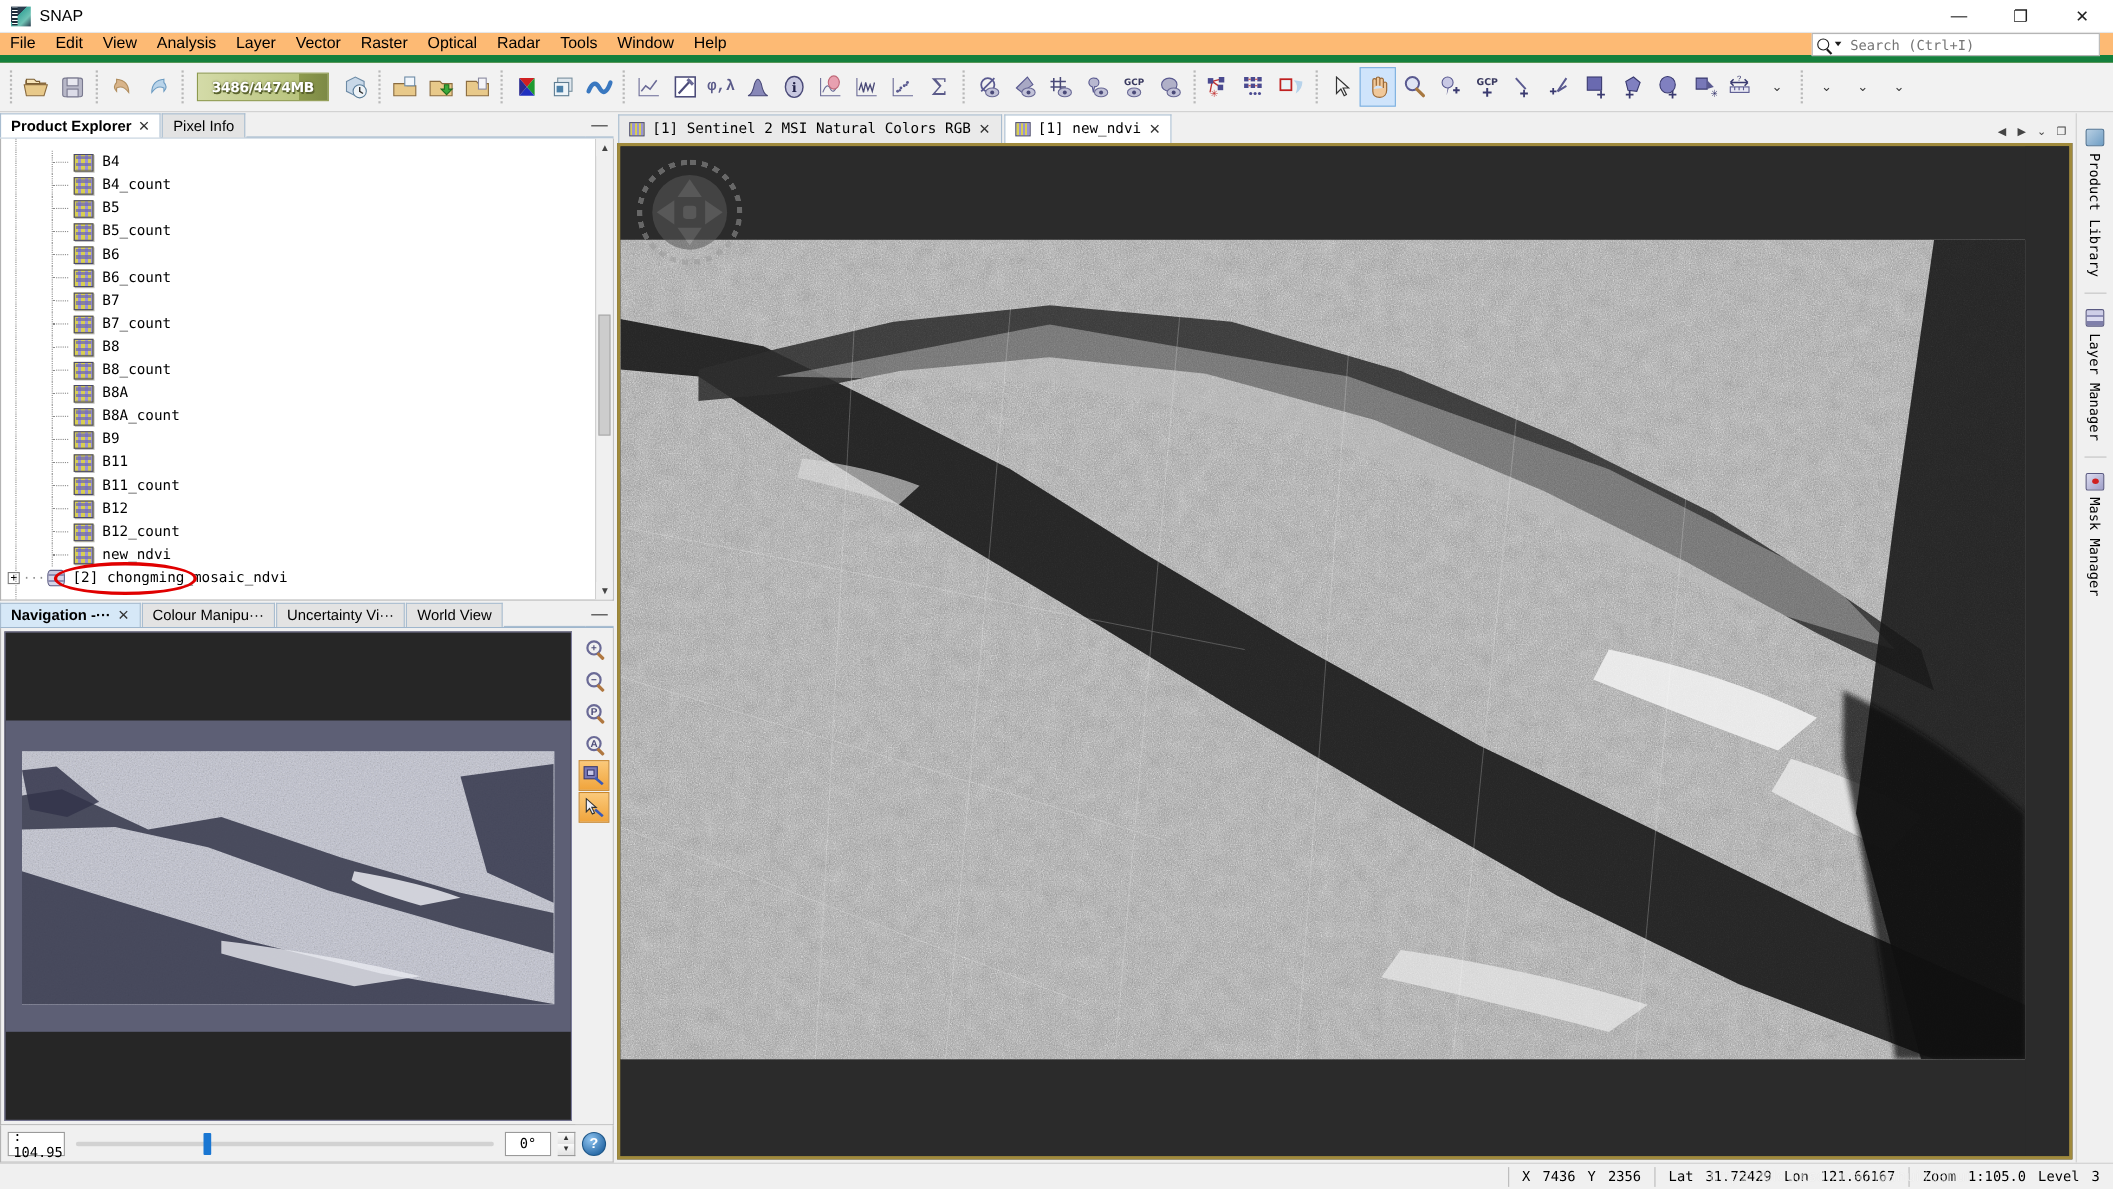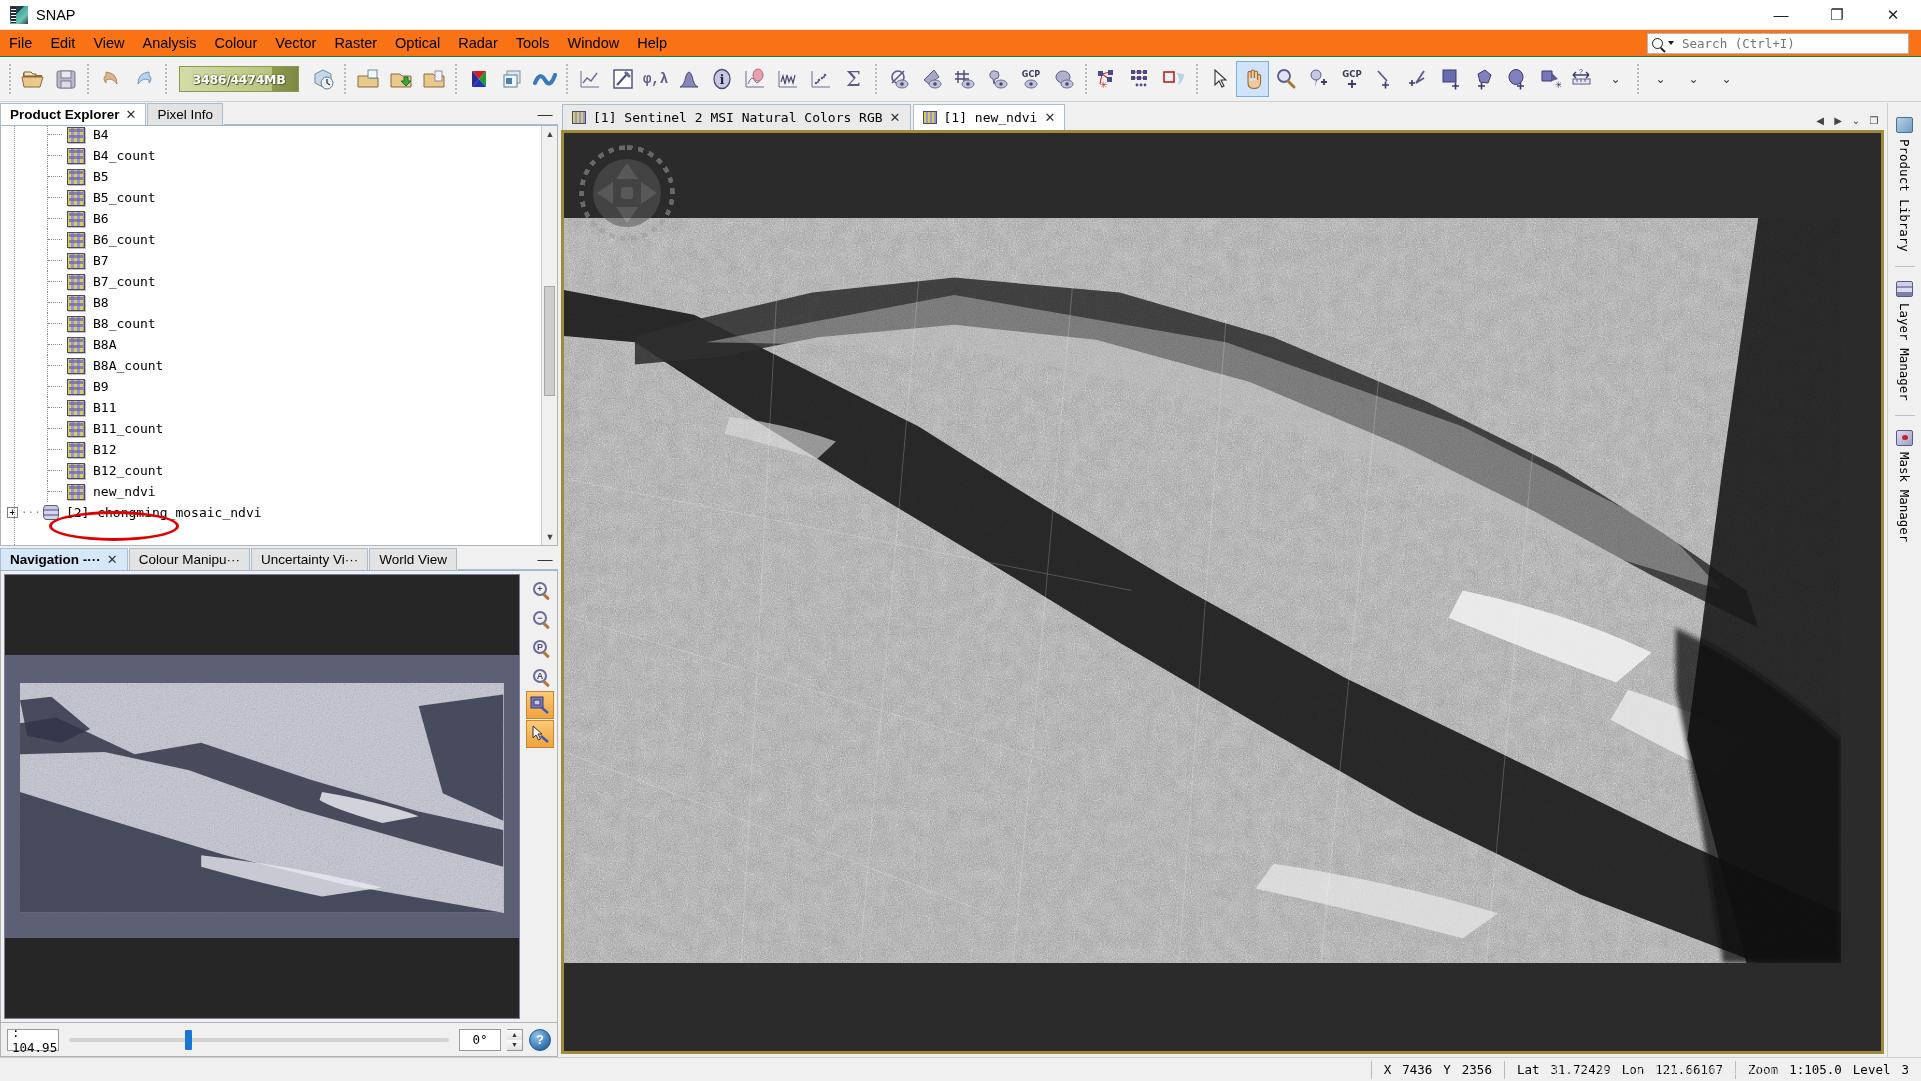--- a/index.html
+++ b/index.html
@@ -27,22 +27,22 @@
   }
   #app-title { font-size: 14.5px; color:#000; font-family:"Liberation Sans",sans-serif; }
   #win-btns { margin-left:auto; display:flex; height:30px; }
   .win-btn {
     width: 56px; height: 30px; display:flex; align-items:center; justify-content:center;
     font-size: 15px; color:#222; font-family:"Liberation Sans",sans-serif;
   }
 
   
   #menubar {
-    height: 27px; background:#f97316; display:flex; align-items:center;
-    border-bottom: 1px solid #15803d; position:relative;
+    height: 27px; background:#fdba74; display:flex; align-items:center;
+    border-bottom: 7px solid #15803d; position:relative;
   }
   .menu-item {
     padding: 0 9px; font-size: 14.5px; color:#000; line-height:27px;
     font-family:"Liberation Sans",sans-serif; white-space:nowrap;
   }
   #search-wrap {
     margin-left:auto; margin-right:12px; display:flex; align-items:center;
     width: 262px; height: 21px; background:#fff; border:1px solid #b5b5b5;
     padding: 0 4px;
   }
@@ -107,21 +107,21 @@
     font-size:15px; color:#333; border-bottom:1px solid #a9bdd0;
   }
 
   
   #pe-body {
     flex:none; height:420px; background:#fff; border:1px solid #b3b3b3; border-top:none;
     position:relative; overflow:hidden;
   }
   #tree {
     position:absolute; top:0; left:0; right:16px; bottom:0; overflow:hidden;
-    padding-top:6px;
+    padding-top:19px;
   }
   .tnode {
     height:21px; display:flex; align-items:center; font-family:"DejaVu Sans Mono", monospace;
     font-size:13px; color:#000; padding-left:52px; position:relative; white-space:nowrap;
   }
   .tnode .guide {
     position:absolute; left:46px; top:0; width:1px; height:21px;
     border-left:1px dotted #8a8a8a;
   }
   .tnode .elbow {
@@ -324,21 +324,21 @@
     <div class="win-btn">❐</div>
     <div class="win-btn close">✕</div>
   </div>
 </div>
 
 <div id="menubar">
   <div class="menu-item">File</div>
   <div class="menu-item">Edit</div>
   <div class="menu-item">View</div>
   <div class="menu-item">Analysis</div>
-  <div class="menu-item">Colour</div>
+  <div class="menu-item">Layer</div>
   <div class="menu-item">Vector</div>
   <div class="menu-item">Raster</div>
   <div class="menu-item">Optical</div>
   <div class="menu-item">Radar</div>
   <div class="menu-item">Tools</div>
   <div class="menu-item">Window</div>
   <div class="menu-item">Help</div>
 
   <div id="search-wrap">
     <div id="search-icon-box">

